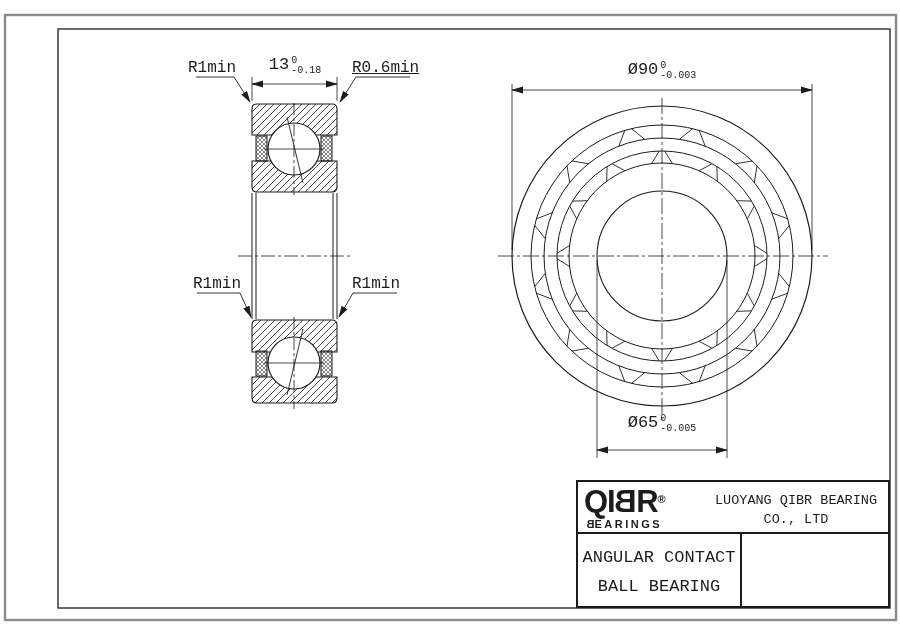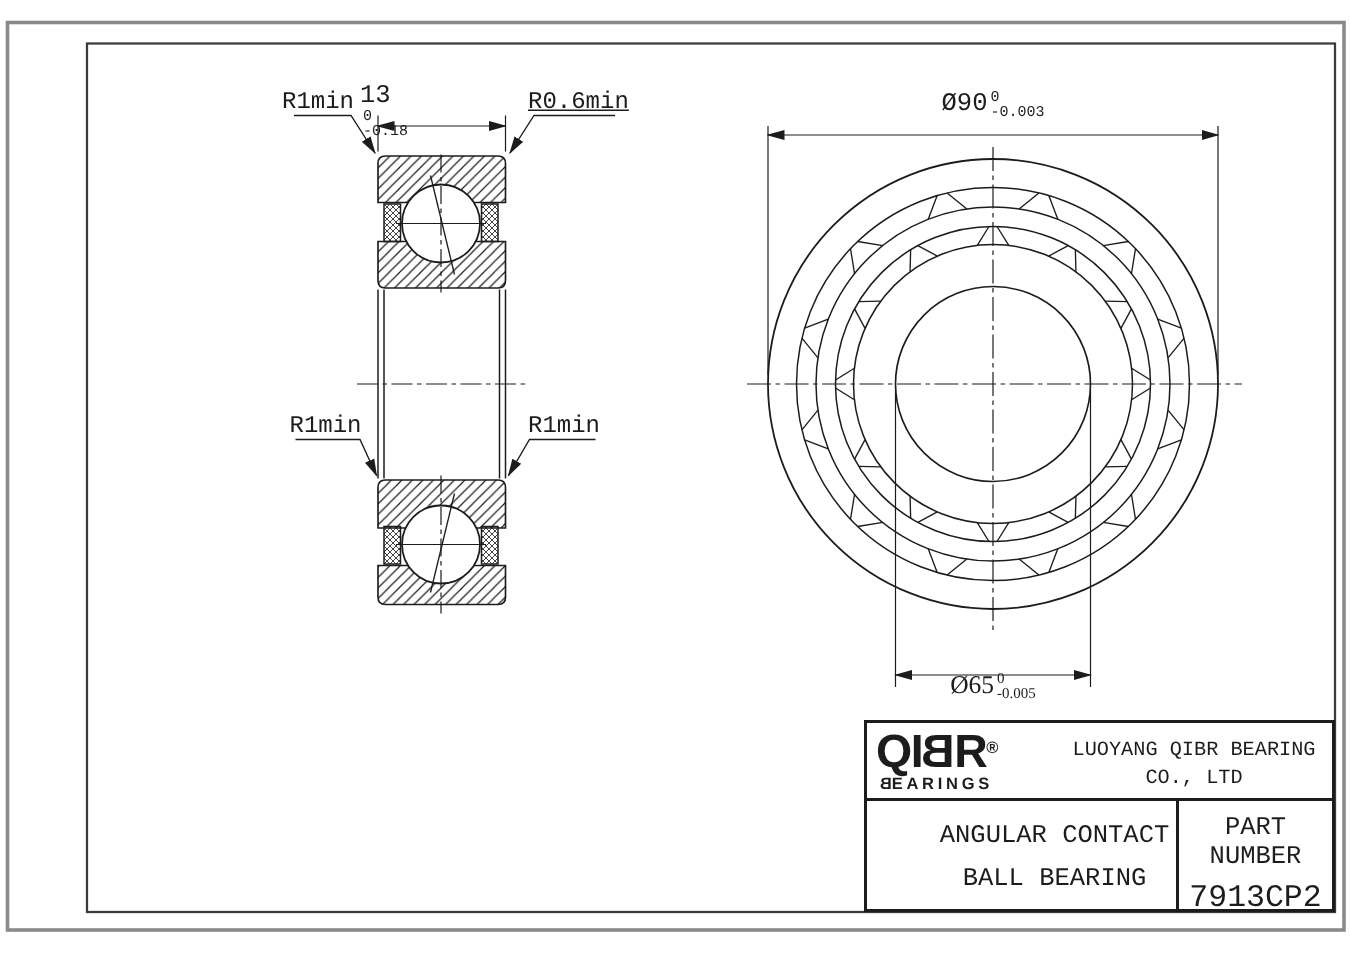--- a/index.html
+++ b/index.html
@@ -17,21 +17,21 @@
                border:2px solid #1c1c1c;box-sizing:border-box;background:#fff;}
   .tb-row1{height:50px;border-bottom:2px solid #1c1c1c;display:flex;}
   .tb-logo{width:126px;padding-left:6px;padding-top:2px;box-sizing:border-box;}
   .logo-main{font-family:"Liberation Sans",sans-serif;font-weight:bold;font-size:31px;
              letter-spacing:-1px;line-height:30px;}
   .logo-reg{font-size:11px;vertical-align:9px;letter-spacing:0;}
   .logo-sub{font-family:"Liberation Sans",sans-serif;font-weight:bold;font-size:11px;
             letter-spacing:2.5px;line-height:12px;margin-top:1px;}
   .mirror{display:inline-block;transform:scaleX(-1);}
   .tb-company{flex:1;text-align:center;font-size:13.5px;line-height:19px;padding-top:9px;}
-  .tb-row2{display:flex;height:74px;padding-left:44px;}
+  .tb-row2{display:flex;height:74px;}
   .tb-product{width:164px;border-right:2px solid #1c1c1c;box-sizing:border-box;
               text-align:center;font-size:17px;line-height:29px;padding-top:9px;}
   .tb-part{flex:1;text-align:center;}
   .part-label{font-size:17px;margin-top:9px;}
   .part-value{font-size:21px;margin-top:7px;}
 </style>
 </head>
 <body>
 
 <div id="canvas">
@@ -176,37 +176,37 @@
         <line x1="597" y1="450" x2="727" y2="450" marker-start="url(#arr)" marker-end="url(#arr)"></line>
       </g>
     </g>
   </svg>
 
   <div class="txt rlabel" style="left:188px;top:59px;">R1min</div>
   <div class="txt rlabel" style="left:352px;top:59px;text-decoration:underline;">R0.6min</div>
   <div class="txt rlabel" style="left:193px;top:275px;">R1min</div>
   <div class="txt rlabel" style="left:352px;top:275px;">R1min</div>
 
-  <div class="txt dim" style="left:240px;top:56px;width:110px;flex-direction:column;">
+  <div class="txt dim" style="left:240px;top:56px;width:110px;">
     <span class="val">13</span>
     <span class="tolstack">
       <div>0</div>
       <div>-0.18</div>
     </span>
   </div>
 
   <div class="txt dim" style="left:592px;top:61px;width:140px;">
     <span class="val">Ø90</span>
     <span class="tolstack">
       <div>0</div>
       <div>-0.003</div>
     </span>
   </div>
 
-  <div class="txt dim" style="left:592px;top:448px;width:140px;font-family:Liberation Serif, serif;">
+  <div class="txt dim" style="left:592px;top:414px;width:140px;">
     <span class="val">Ø65</span>
     <span class="tolstack">
       <div>0</div>
       <div>-0.005</div>
     </span>
   </div>
 
   <div class="title-block">
     <div class="tb-row1">
       <div class="tb-logo">
@@ -215,20 +215,16 @@
       </div>
       <div class="tb-company">
         <div>LUOYANG QIBR BEARING CO., LTD</div>
       </div>
     </div>
     <div class="tb-row2">
       <div class="tb-product">
         <div>ANGULAR CONTACT</div>
         <div>BALL BEARING</div>
       </div>
-      <div class="tb-part">
-        <div class="part-label">PART NUMBER</div>
-        <div class="part-value">7913CP2</div>
-      </div>
     </div>
   </div>
 
 </div>
 
 </body></html>

